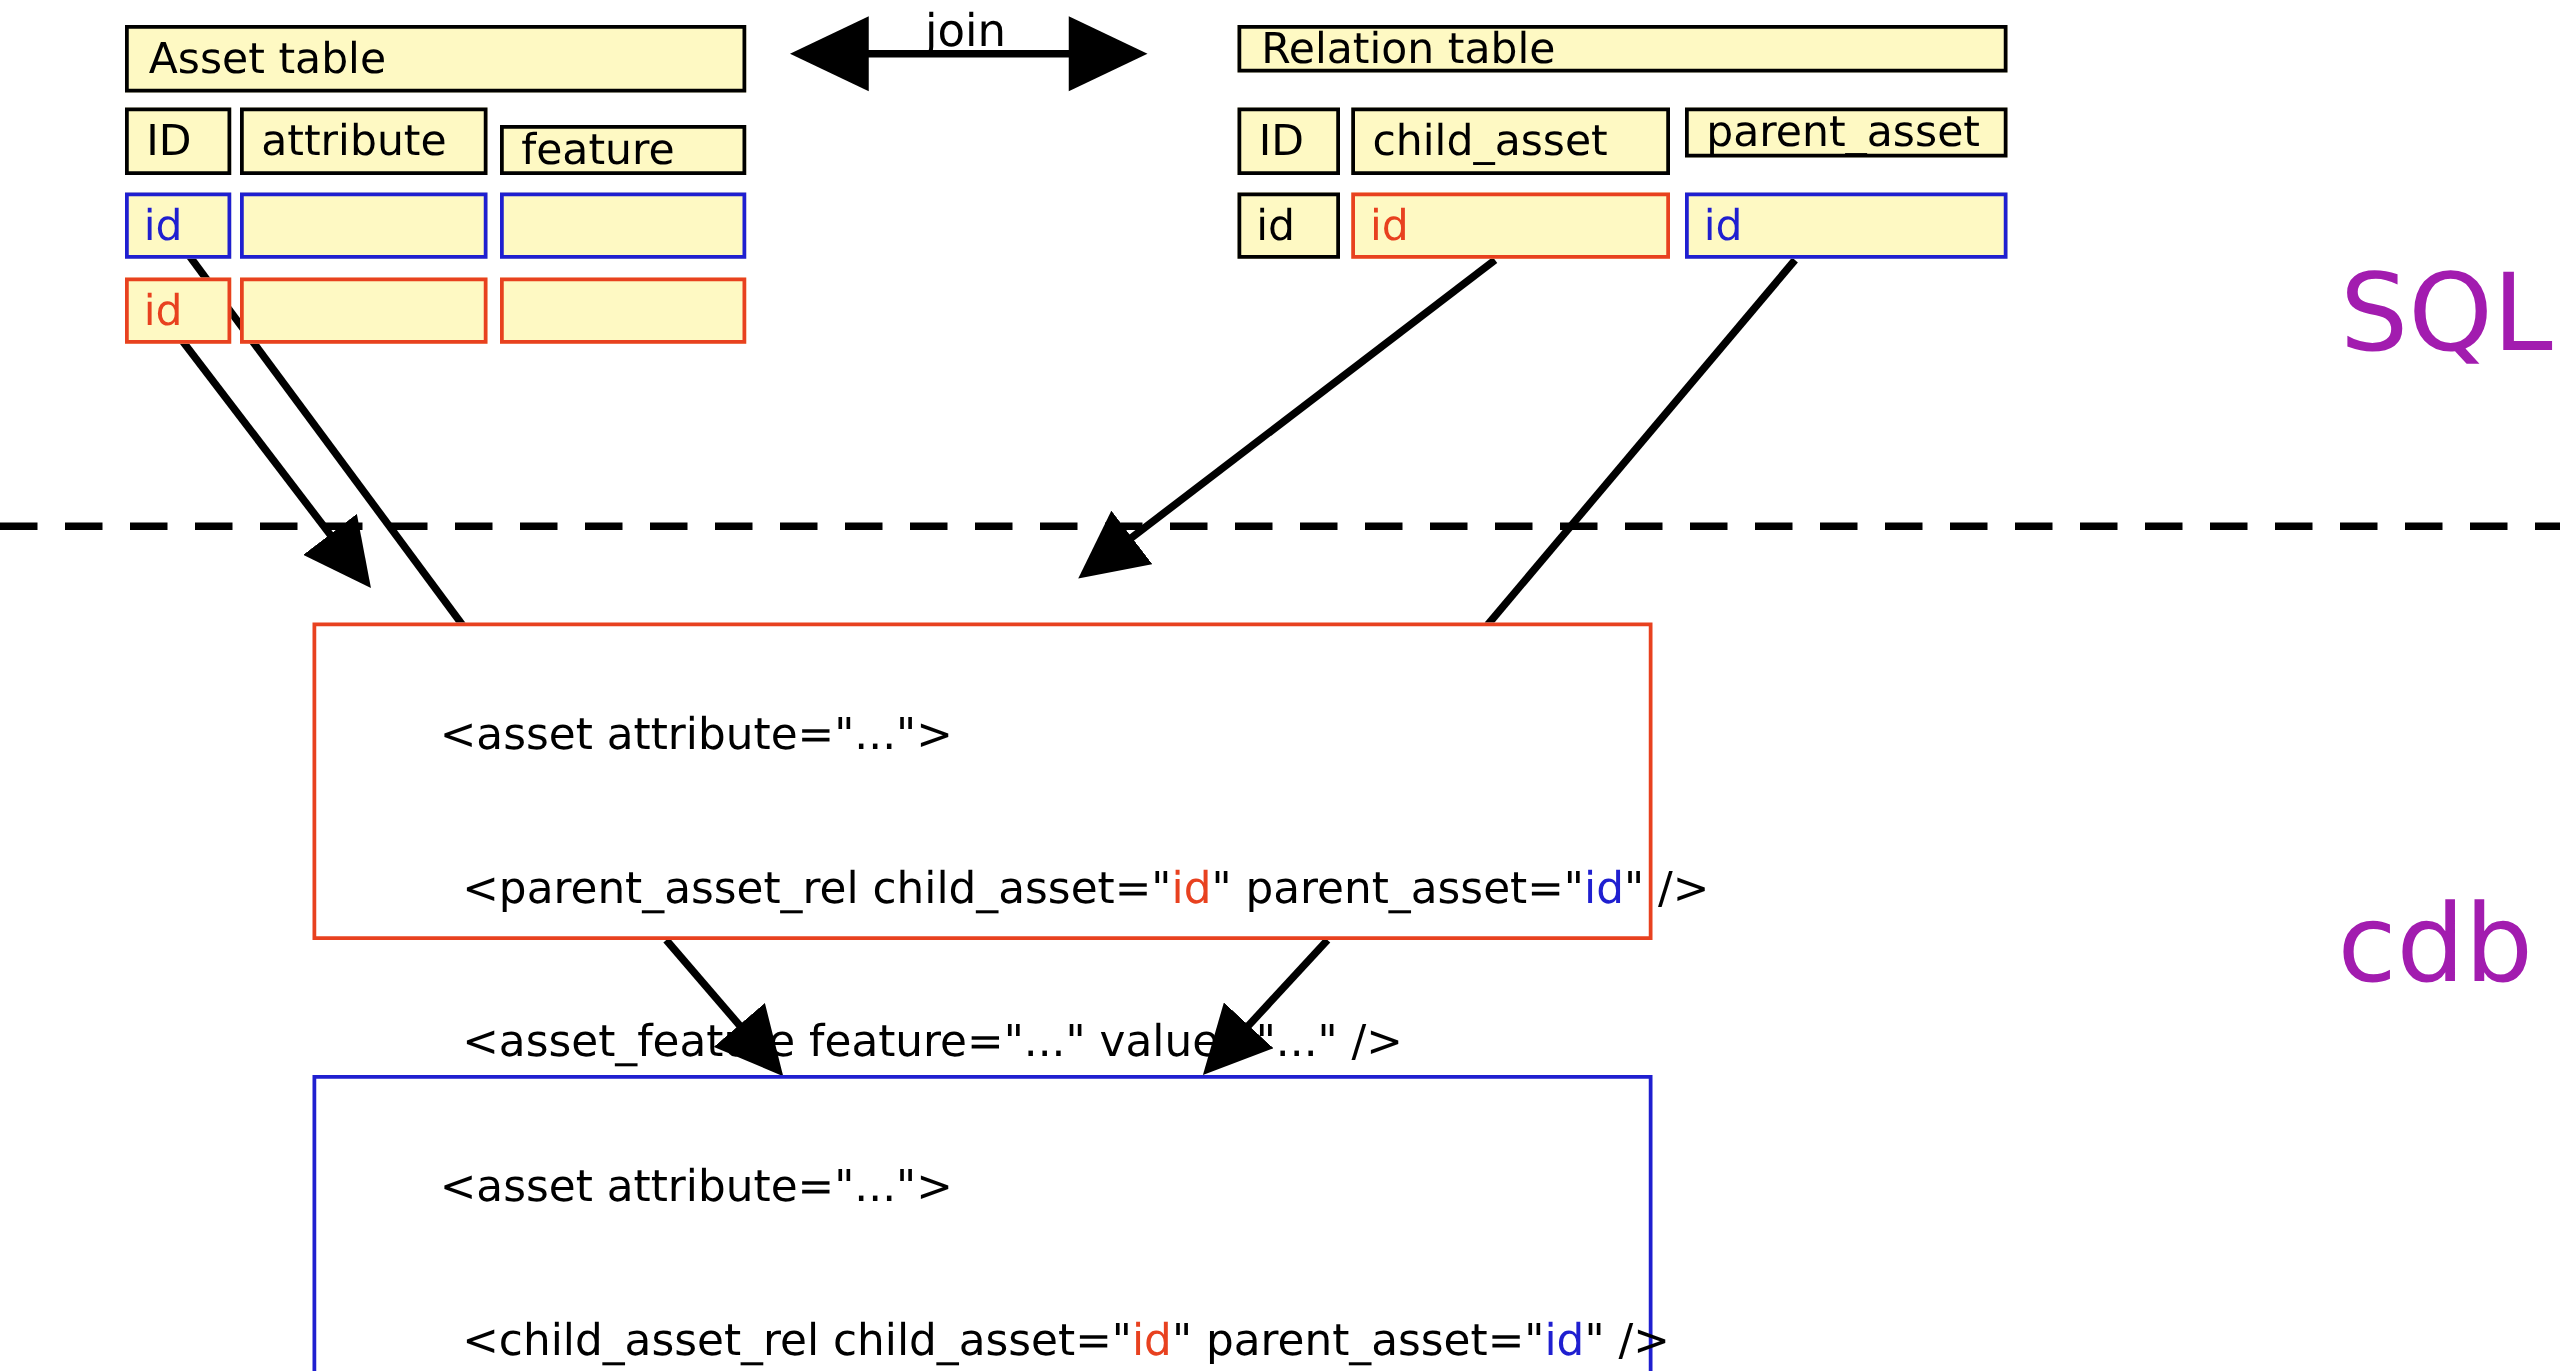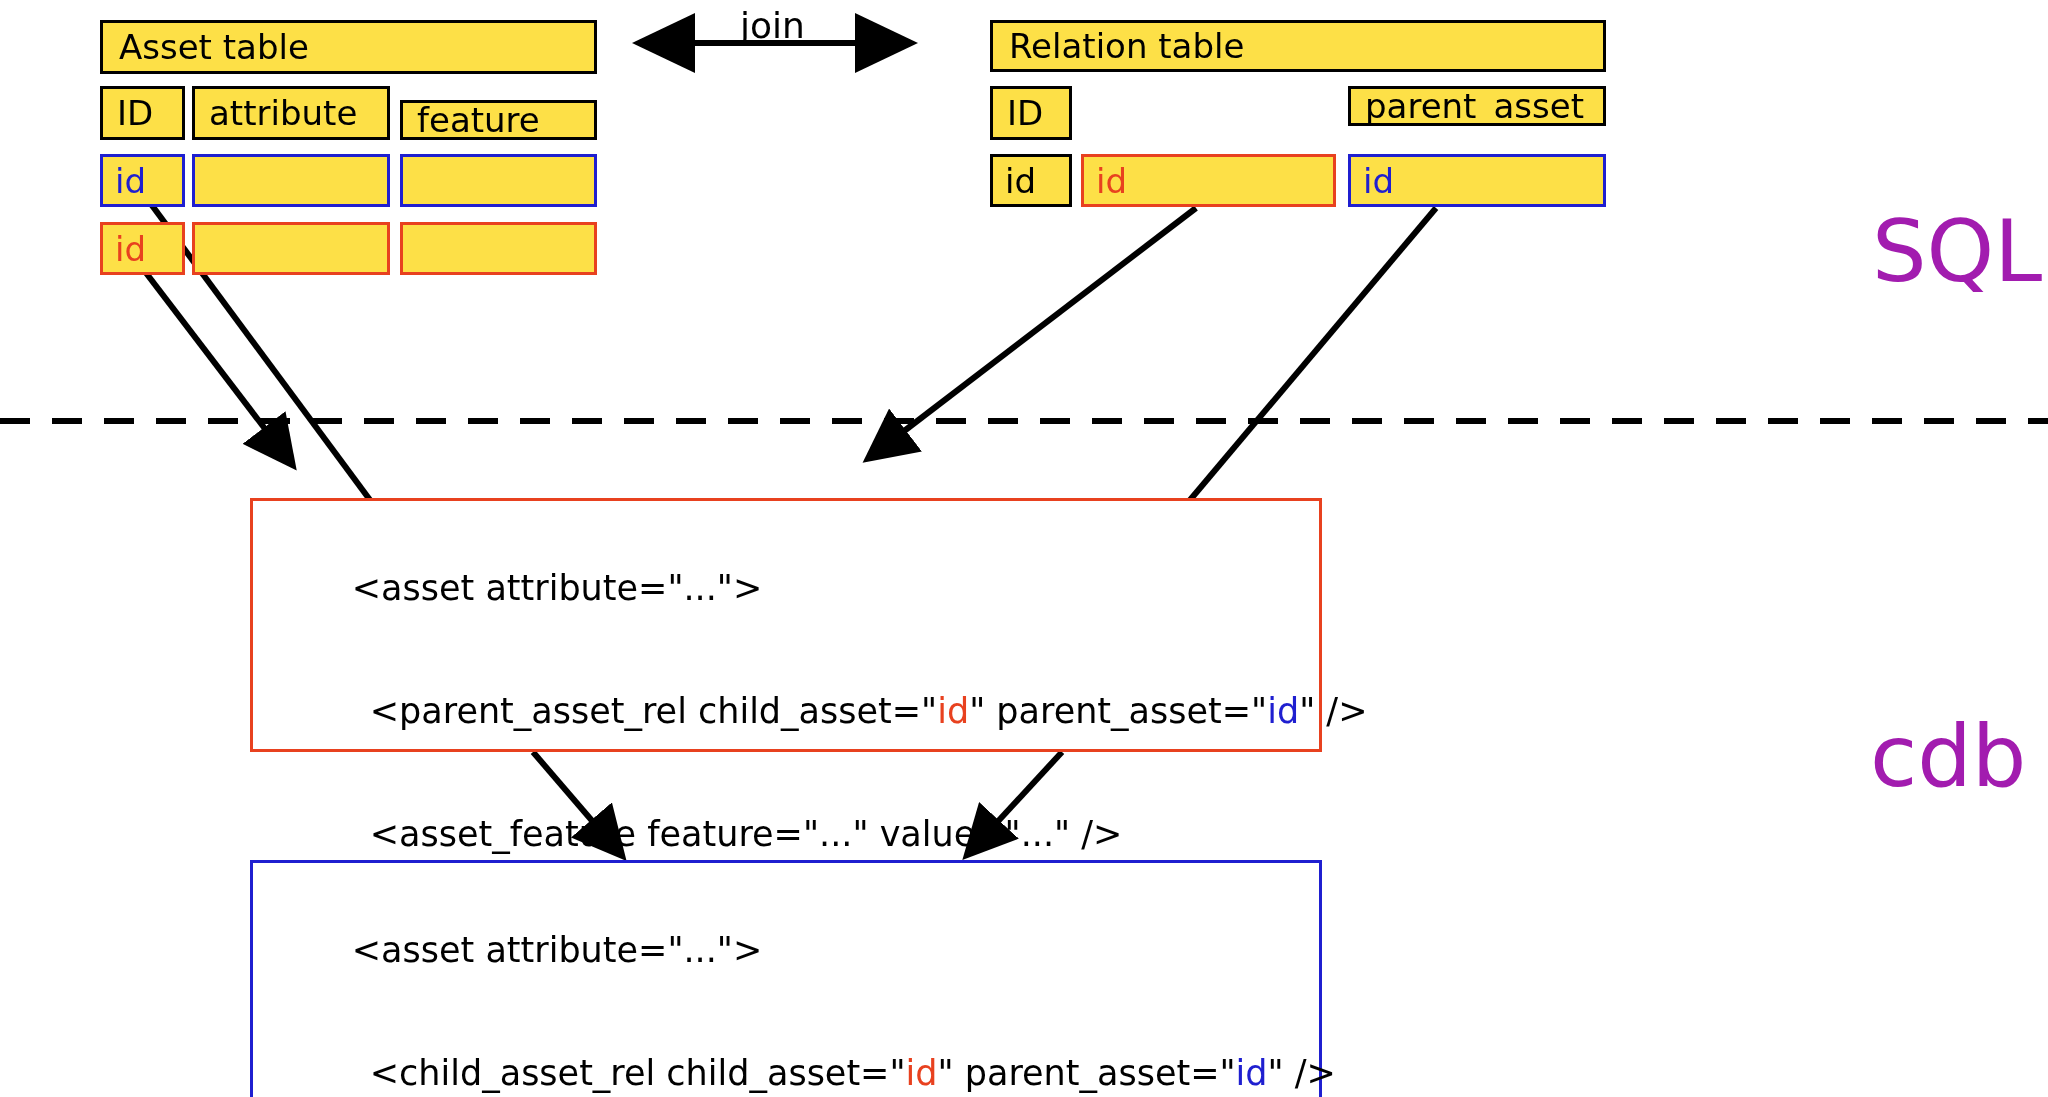--- a/index.html
+++ b/index.html
@@ -23,21 +23,21 @@
     left: 0; top: 0;
     width: 2048px;
     height: 1097px;
     pointer-events: none;
   }
 
   
   .box {
     position: absolute;
     box-sizing: border-box;
-    background: #fde047;
+    background: #fef9c3;
     display: flex;
     align-items: center;
   }
   .box > span {
     display: block;
     white-space: pre;
     line-height: 1;
   }
   .b-black { border: 3px solid #000000; color: #000000; }
   .b-blue  { border: 3px solid #1f1fd0; color: #1f1fd0; }
@@ -146,26 +146,29 @@
   <div class="box b-red tbl-cell" style="left:100px; top:222px; width:85px; height:53px;">
     <span>id</span>
   </div>
   <div class="box b-red tbl-cell" style="left:192px; top:222px; width:198px; height:53px;">
     <span></span>
   </div>
   <div class="box b-red tbl-cell" style="left:400px; top:222px; width:197px; height:53px;">
     <span></span>
   </div>
 
-  <div class="box b-black tbl-title" style="left:990px; top:20px; width:616px; height:52px;">
+  <div class="box b-black tbl-title" style="left:990px; top:20px; width:616px; height:38px;">
     <span>Relation table</span>
   </div>
 
   <div class="box b-black tbl-head" style="left:990px; top:86px; width:82px; height:54px;">
     <span>ID</span>
+  </div>
+  <div class="box b-black tbl-head" style="left:1081px; top:86px; width:255px; height:54px;">
+    <span>child_asset</span>
   </div>
   <div class="box b-black tbl-head" style="left:1348px; top:86px; width:258px; height:40px;">
     <span>parent_asset</span>
   </div>
 
   <div class="box b-black tbl-cell" style="left:990px; top:154px; width:82px; height:53px;">
     <span>id</span>
   </div>
   <div class="box b-red tbl-cell" style="left:1081px; top:154px; width:255px; height:53px;">
     <span>id</span>

